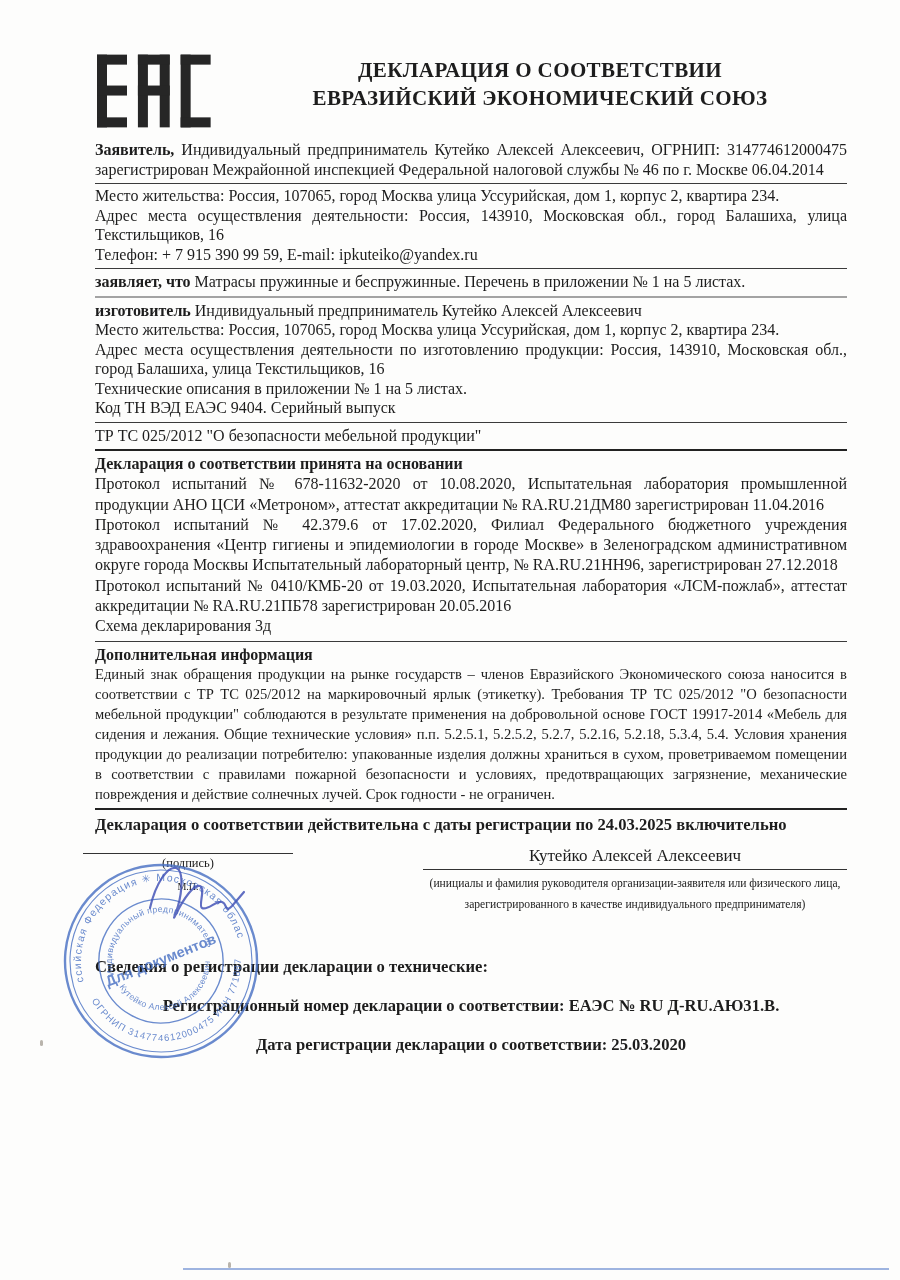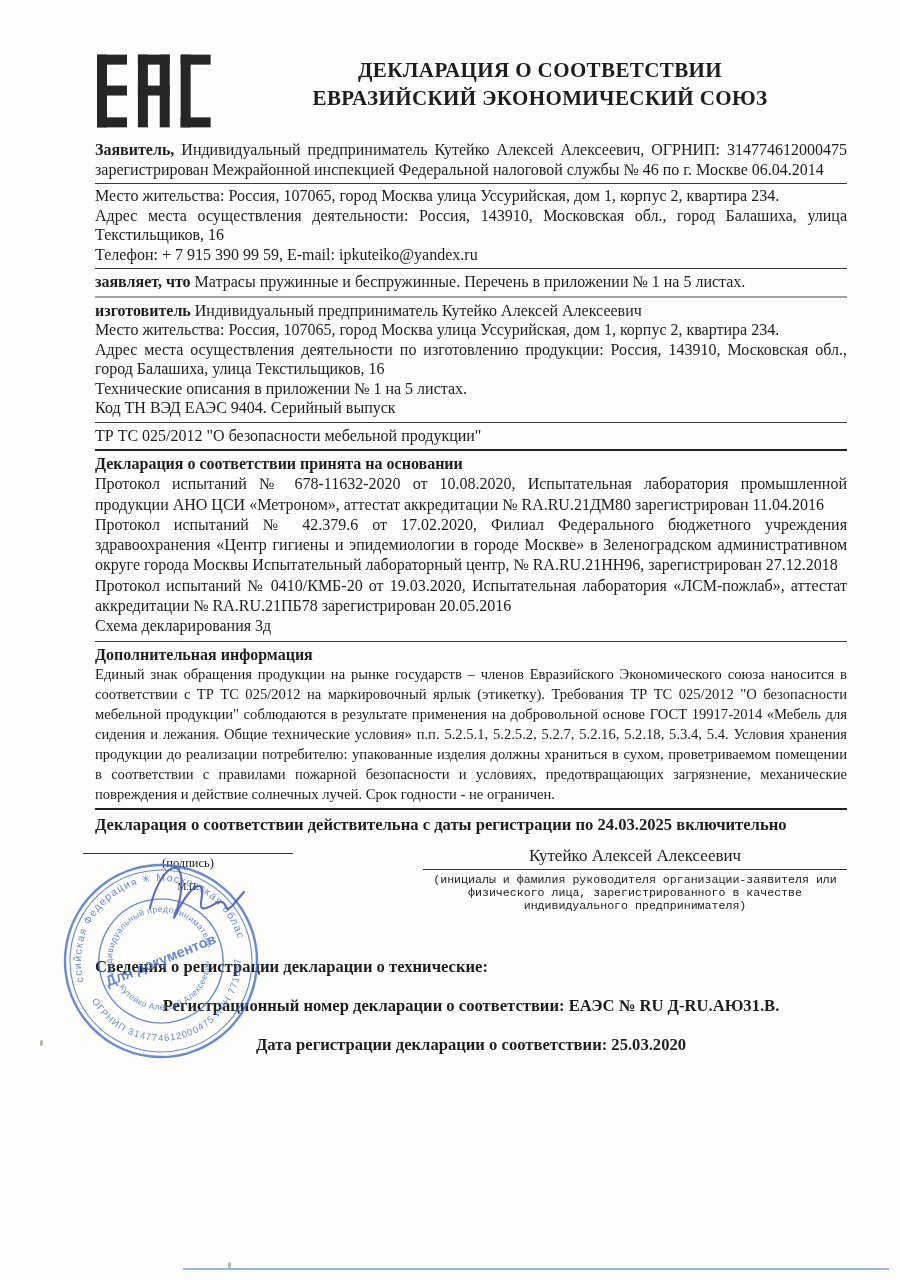--- a/index.html
+++ b/index.html
@@ -30,21 +30,21 @@
   .validity{font-size:16.6px; font-weight:bold; padding:5px 0 2px; text-align:left;}
   
   .sigzone{position:relative; height:104px;}
   .sig-left{position:absolute; left:-12px; top:16px; width:210px; text-align:center;}
   .sig-line{border-bottom:1.5px solid #333; height:0; margin-bottom:2px;}
   .sig-cap{font-size:12.5px; line-height:14px;}
   .sig-mp{font-size:10px; margin-top:11px;}
   .sig-right{position:absolute; left:328px; top:8px; width:424px; text-align:center;}
   .sig-name{font-size:17px; line-height:22px; margin-bottom:2px;}
   .name-cap{
-    font-family:Liberation Mono, monospace; font-size:11.6px; line-height:13px;
+    font-family:Liberation Serif, serif; font-size:11.6px; line-height:21px;
     color:#222; margin-top:3px;
   }
   .reg-head{font-size:16.6px; font-weight:bold; margin-top:16px; text-align:left;}
   .reg-line{font-size:16.6px; font-weight:bold; margin-top:19px; text-align:center;}
   
   .stamp{position:absolute; left:58px; top:858px; width:206px; height:206px; opacity:.82; pointer-events:none;}
   .autograph{position:absolute; left:142px; top:862px; width:110px; height:66px; opacity:.85; pointer-events:none;}
   .bottom-line{position:absolute; left:183px; top:1268px; width:706px; height:2px; background:rgba(80,120,200,.55);}
   .scan-speck{position:absolute; width:3px; height:6px; background:#b9b4ac; border-radius:2px;}
 </style>

